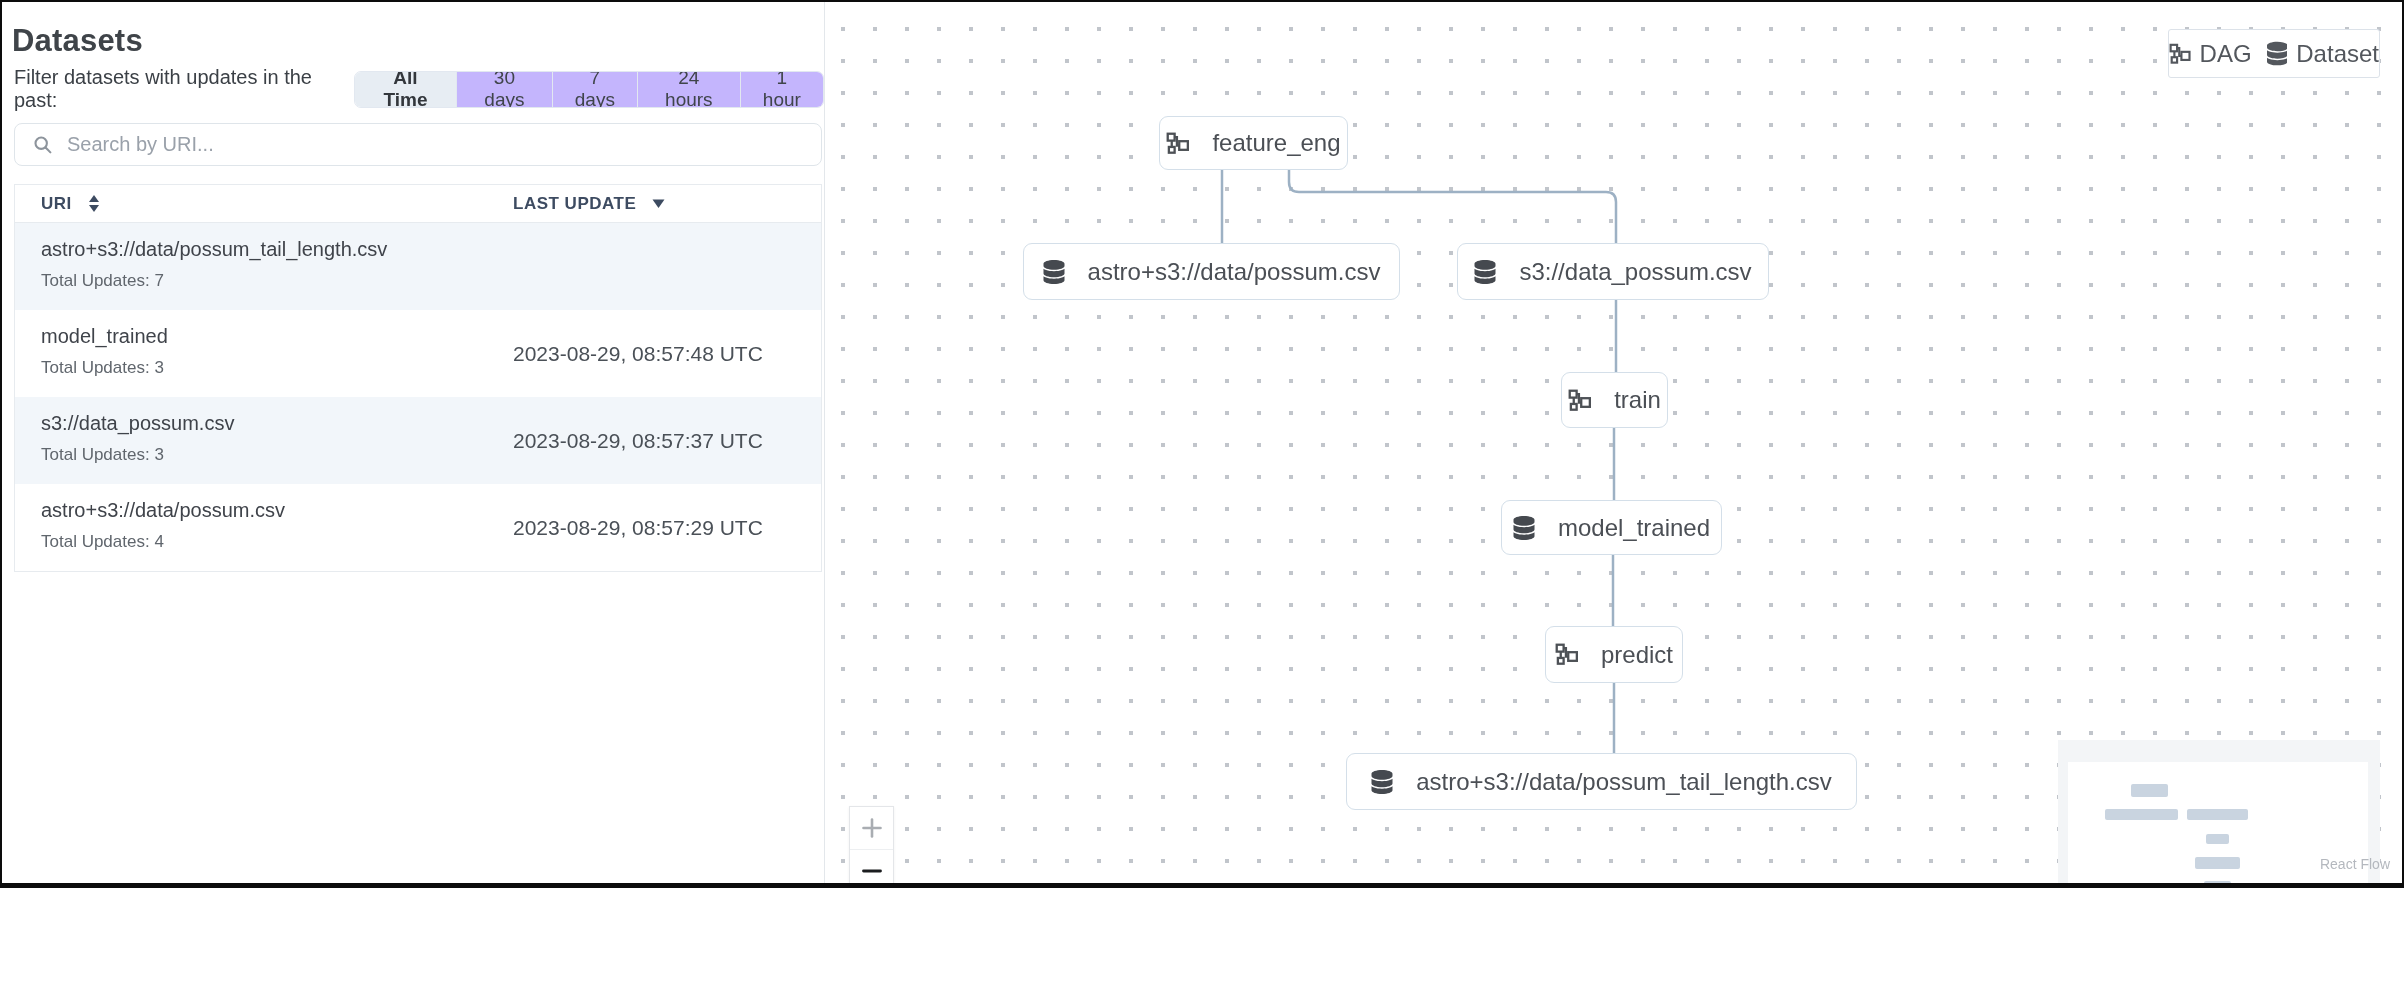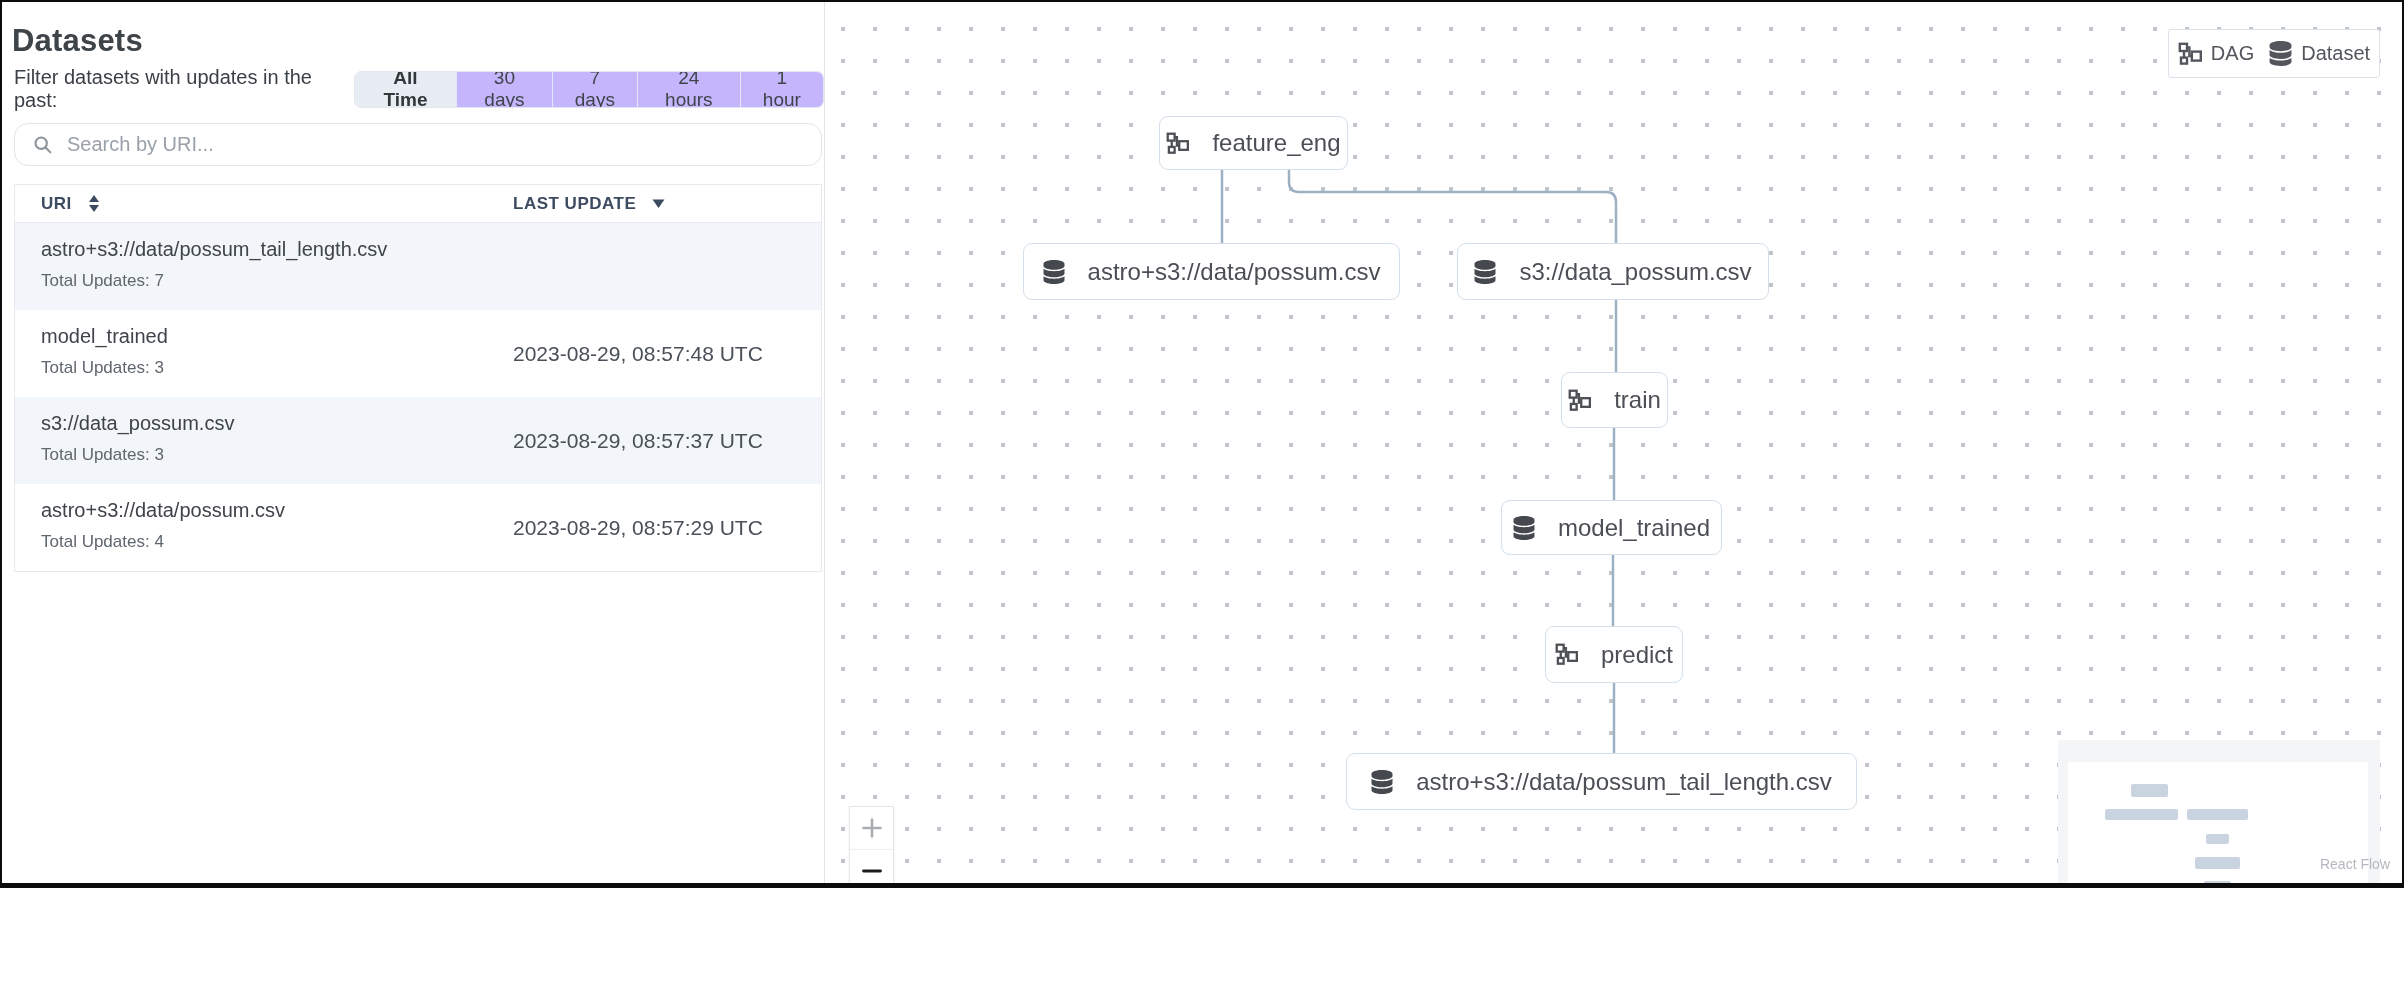--- a/index.html
+++ b/index.html
@@ -9,21 +9,21 @@
   
   .left-panel { position:absolute; left:0; top:0; width:822px; height:100%; background:#fff; }
   .page-title { margin:20px 0 0 10px; font-size:31px; line-height:37px; font-weight:600; color:#3f4449; letter-spacing:.2px; }
   .filter-row { display:flex; align-items:center; margin:12px 0 0 12px; width:810px; height:36px; }
   .filter-label { font-size:20px; color:#3b4046; }
   .filter-group { margin-left:auto; display:flex; border:1px solid #e2e8f0; border-radius:7px; overflow:hidden; background:#fff; }
   .filter-btn { height:35px; padding:0 15px; display:flex; align-items:center; font-size:19px; color:#3f444a; background:#c4b5fd; border:none; border-left:1px solid #e2e8f0; cursor:pointer; font-family:inherit; }
   .filter-btn:first-child { border-left:none; }
   .filter-btn.selected { background:#e7edf3; font-weight:bold; color:#33373c; }
   .search-wrap { position:relative; margin:16px 12px 0 12px; width:808px; height:43px; }
-  .search-wrap input { width:100%; height:100%; border:1px solid #dfe5ea; border-radius:14px; padding:0 14px 0 52px; font-size:20px; color:#3f444a; outline:none; font-family:inherit; }
+  .search-wrap input { width:100%; height:100%; border:1px solid #dfe5ea; border-radius:8px; padding:0 14px 0 52px; font-size:20px; color:#3f444a; outline:none; font-family:inherit; }
   .search-wrap input::placeholder { color:#9aa1aa; }
   .search-icon { position:absolute; left:18px; top:11px; width:21px; height:21px; }
 
   .ds-table { margin:18px 12px 0 12px; width:808px; border:1px solid #e7ebef; }
   .ds-thead { display:flex; height:38px; align-items:center; background:#fff; border-bottom:1px solid #e7ebef; }
   .th { display:flex; align-items:center; gap:16px; font-size:17px; font-weight:bold; color:#3d4b61; letter-spacing:.5px; cursor:pointer; }
   .th-uri { padding-left:26px; width:498px; }
   .sort-ico { display:inline-flex; flex-direction:column; gap:1px; }
   .ds-row { display:flex; height:87px; cursor:pointer; }
   .ds-row.stripe { background:#f2f6fa; }
@@ -35,21 +35,21 @@
   
   .graph-panel { position:absolute; left:822px; top:0; right:0; bottom:0; background:#fff; border-left:1px solid #e3e7eb;
     background-image:radial-gradient(circle, #c1c5cb 2.2px, transparent 2.3px);
     background-size:32px 32px; background-position:2px 11px; }
   .edges { position:absolute; left:0; top:0; }
   .gnode { position:absolute; display:flex; align-items:center; justify-content:center; gap:23px;
     background:#fff; border:1.5px solid #d4dfe9; border-radius:9px; font-size:24px; color:#4b4f55; cursor:pointer; }
   .gnode svg { flex:none; }
 
   .legend { position:absolute; left:1343px; top:27px; width:212px; height:49px; background:#fff; border:1px solid #dce2e9; border-radius:3px;
-    display:flex; align-items:center; justify-content:center; gap:9px; font-size:20px; color:#53575d; }
+    display:flex; align-items:center; justify-content:center; gap:9px; font-size:24px; color:#53575d; }
 
   .controls { position:absolute; left:24px; top:804px; width:45px; background:#fff; border:1px solid #e4e6e9; box-shadow:0 1px 3px rgba(0,0,0,.06); }
   .ctrl-btn { width:43px; height:43px; display:flex; align-items:center; justify-content:center; background:#fff; border:none; border-bottom:1px solid #edeff1; cursor:pointer; }
   .ctrl-btn:last-child { border-bottom:none; }
 
   .minimap { position:absolute; left:1233px; top:738px; width:322px; height:239px; background:#f3f5f7; cursor:pointer; }
   .mm-viewport { position:absolute; left:10px; top:22px; width:300px; height:190px; background:#fff; }
   .mm-node { position:absolute; background:#c9d4e0; border-radius:2px; }
   .attribution { position:absolute; right:12px; bottom:11px; font-size:14px; color:#b4b8be; cursor:pointer; }
 </style>

